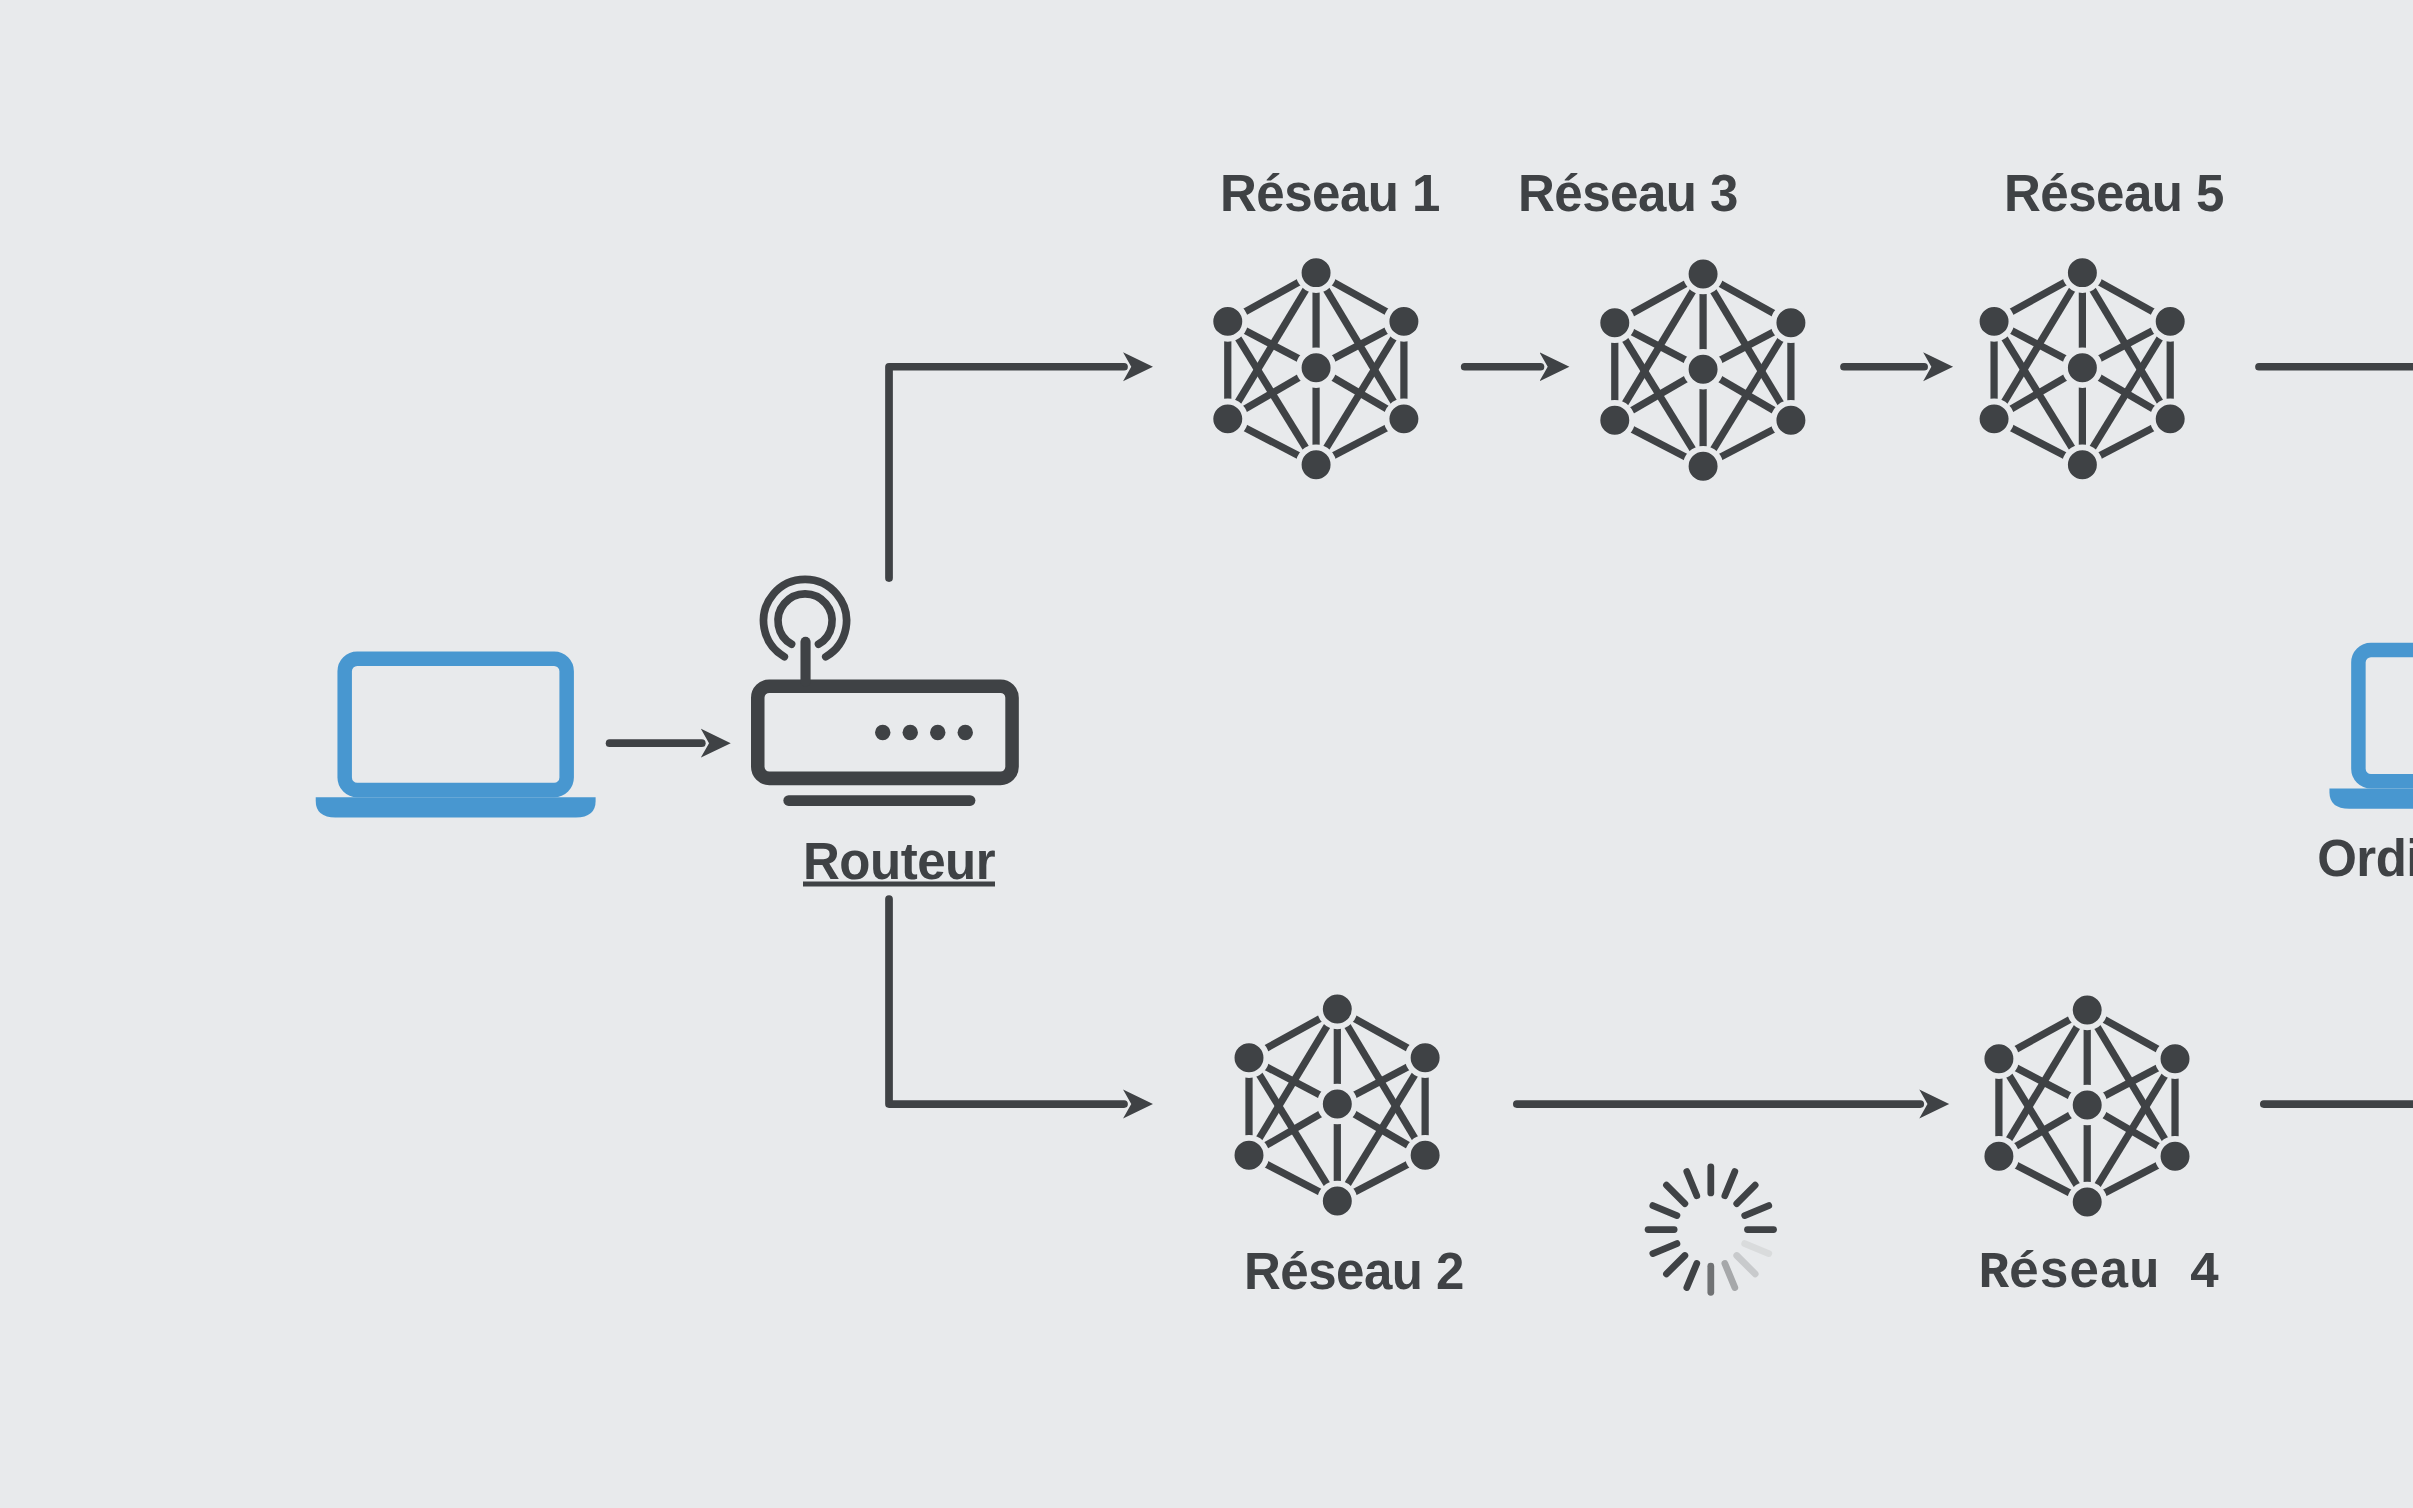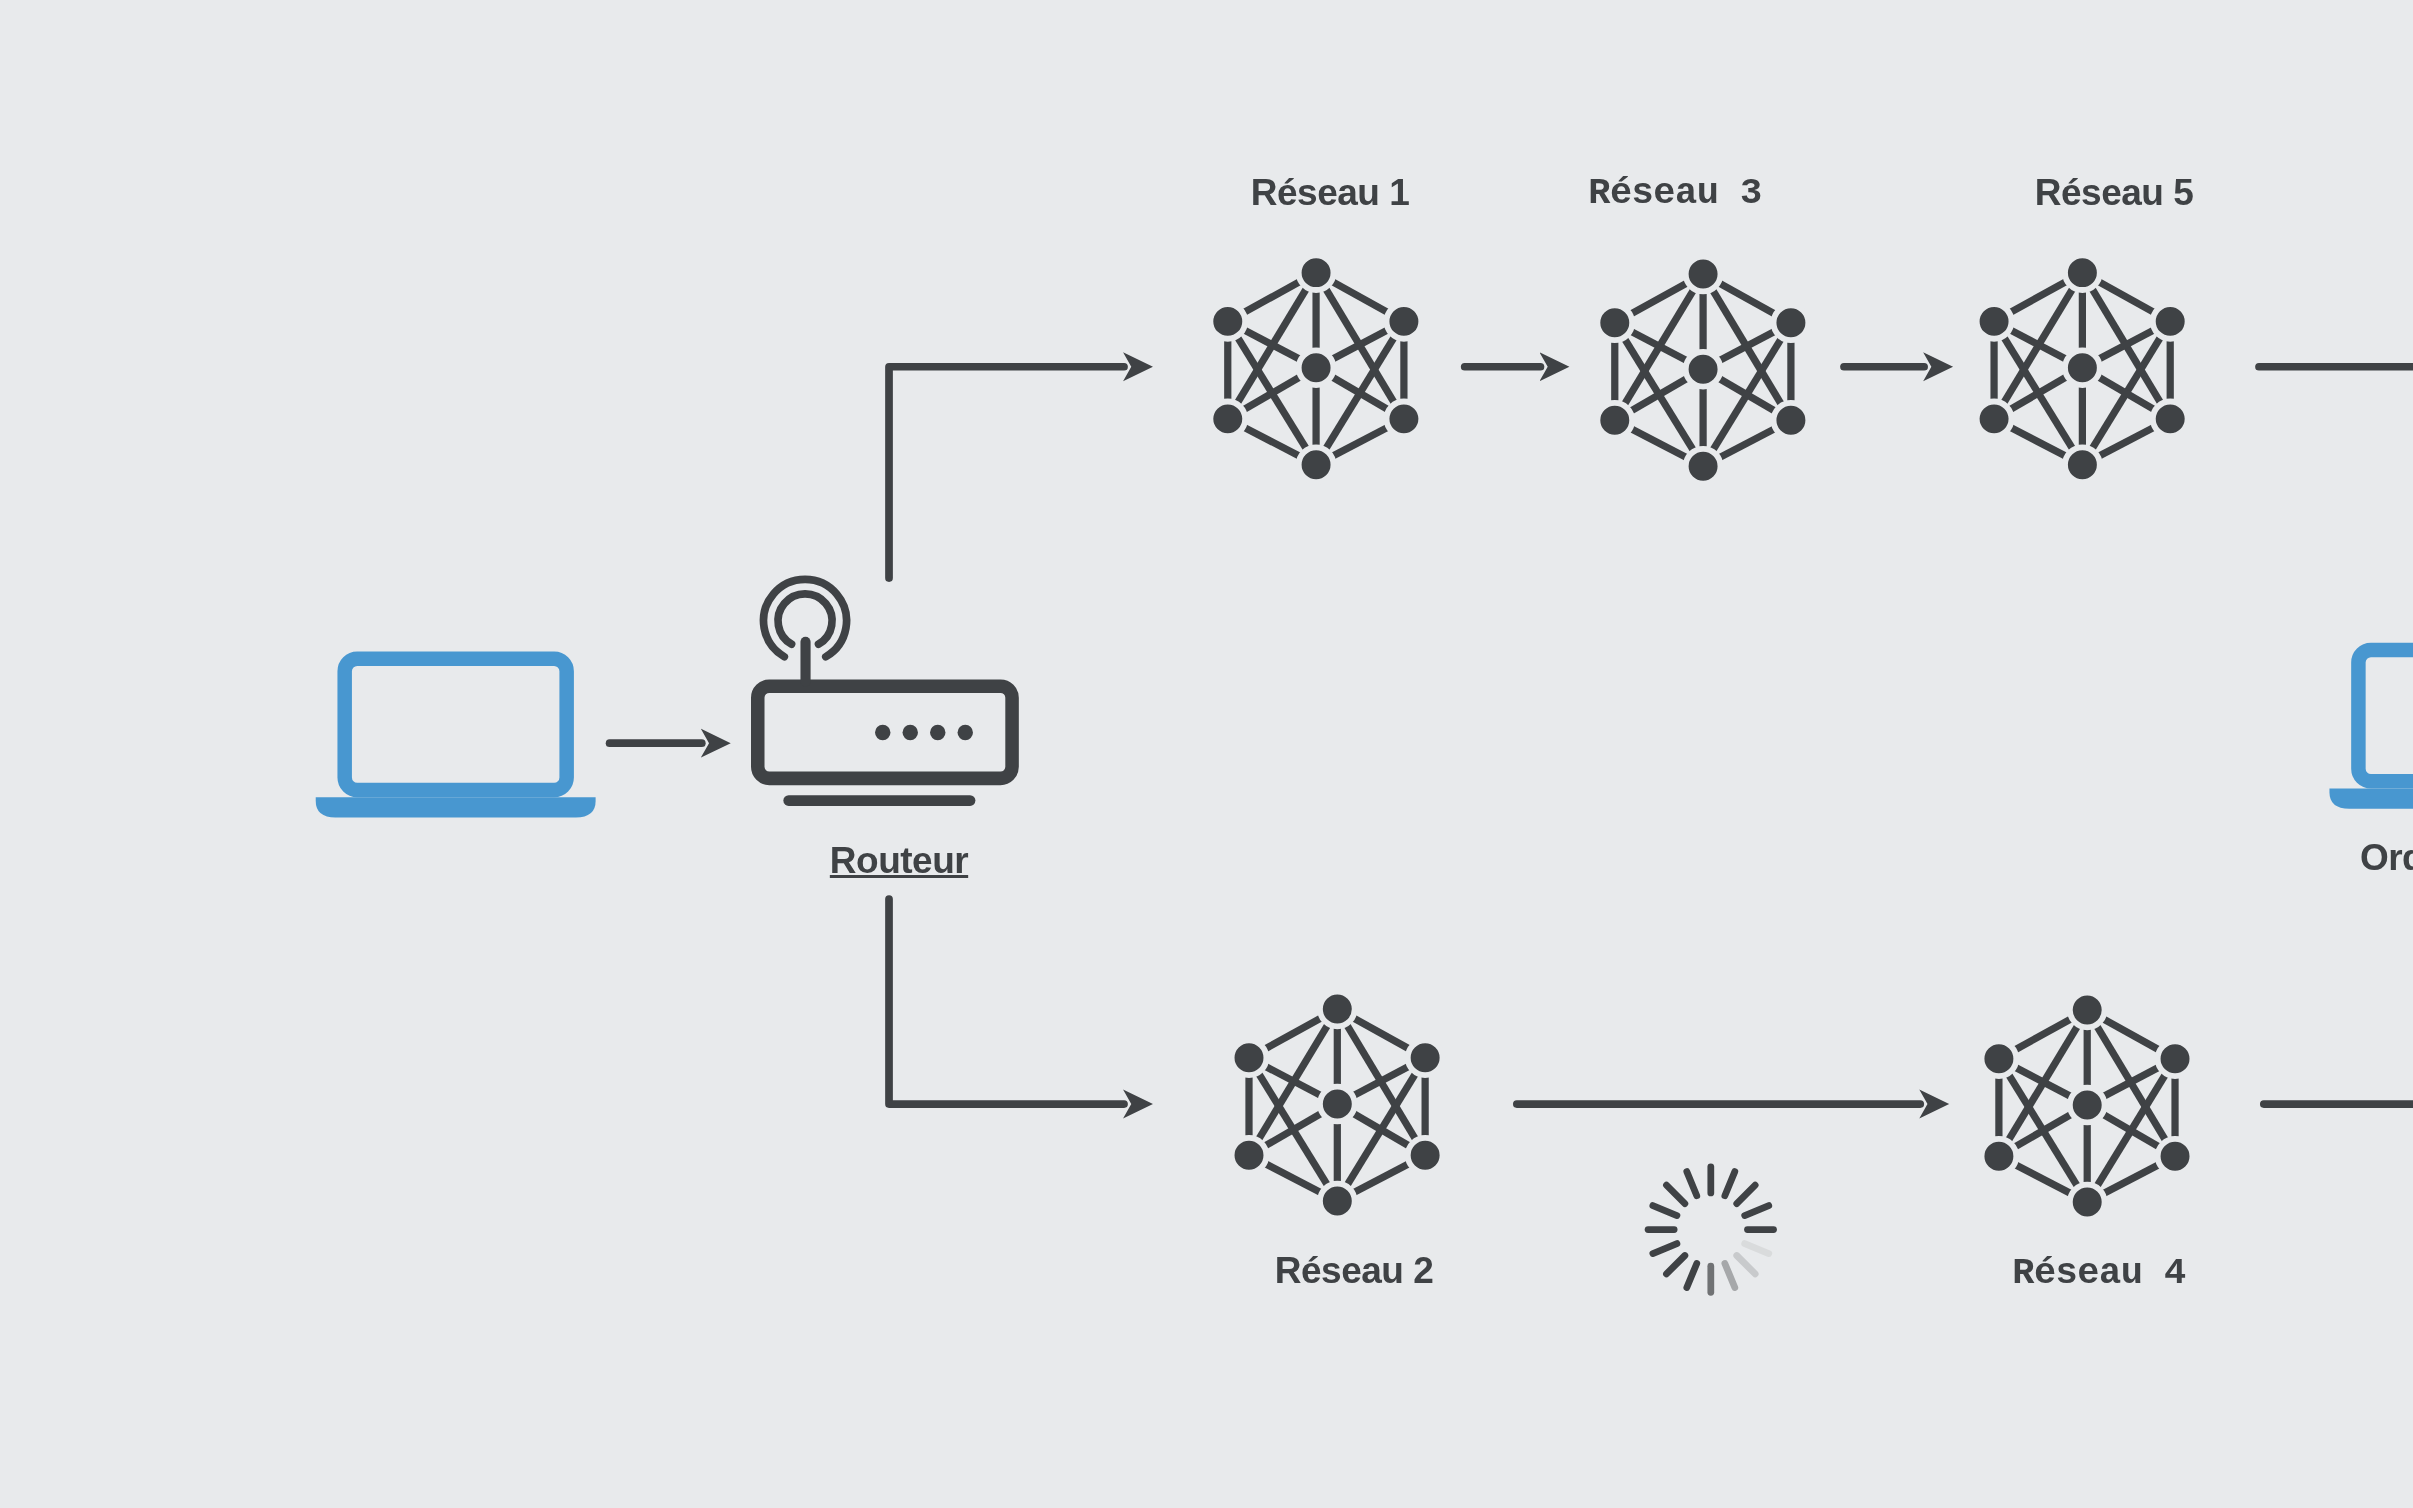--- a/index.html
+++ b/index.html
@@ -14,21 +14,21 @@
     background: var(--bg);
     overflow: hidden;
     font-family: "Liberation Sans", "DejaVu Sans", sans-serif;
   }
   .canvas { position: relative; width: 2927px; height: 1508px; }
   svg.art { position: absolute; left: 0; top: 0; display: block; }
   .label {
     position: absolute;
     transform: translate(-50%, -50%);
     font-weight: 700;
-    font-size: 37px;
+    font-size: 51px;
     letter-spacing: -0.5px;
     color: var(--ink);
     white-space: nowrap;
   }
   .shaft {
     fill: none;
     stroke: var(--ink);
     stroke-width: 16;
     stroke-linecap: round;
     stroke-linejoin: round;
@@ -222,19 +222,19 @@
         <line x1="3473.7851555291422" y1="2577.0839408597467" x2="3423.8956607735327" y2="2597.7488462074616" stroke="#3f4245" stroke-width="14" stroke-linecap="round"></line>
         <line x1="3468" y1="2548" x2="3414" y2="2548" stroke="#3f4245" stroke-width="14" stroke-linecap="round"></line>
         <line x1="3473.7851555291422" y1="2518.9160591402533" x2="3423.8956607735327" y2="2498.2511537925384" stroke="#3f4245" stroke-width="14" stroke-linecap="round"></line>
         <line x1="3490.2598846298224" y1="2494.2598846298224" x2="3452.0761184457488" y2="2456.0761184457488" stroke="#3f4245" stroke-width="14" stroke-linecap="round"></line>
         <line x1="3514.9160591402533" y1="2477.7851555291422" x2="3494.2511537925384" y2="2427.8956607735327" stroke="#3f4245" stroke-width="14" stroke-linecap="round"></line>
       </g>
   </svg>
 
   <div class="label" style="left:899px; top:861px;text-decoration:underline;">Routeur</div>
   <div class="label" style="left:1330px; top:193px;">Réseau 1</div>
-  <div class="label" style="left:1675px; top:193px;font-family:Liberation Mono, monospace;">Réseau 3</div>
+  <div class="label" style="left:1628px; top:193px;">Réseau 3</div>
   <div class="label" style="left:2095px; top:193px;margin-left:19px;">Réseau 5</div>
   <div class="label" style="left:1354px; top:1271px;">Réseau 2</div>
   <div class="label" style="left:2099px; top:1273px;font-family:Liberation Mono, monospace;">Réseau 4</div>
   <div class="label" style="left:2470px; top:858px;">Ordinateur B</div>
 </div>
 
 
 </body></html>

